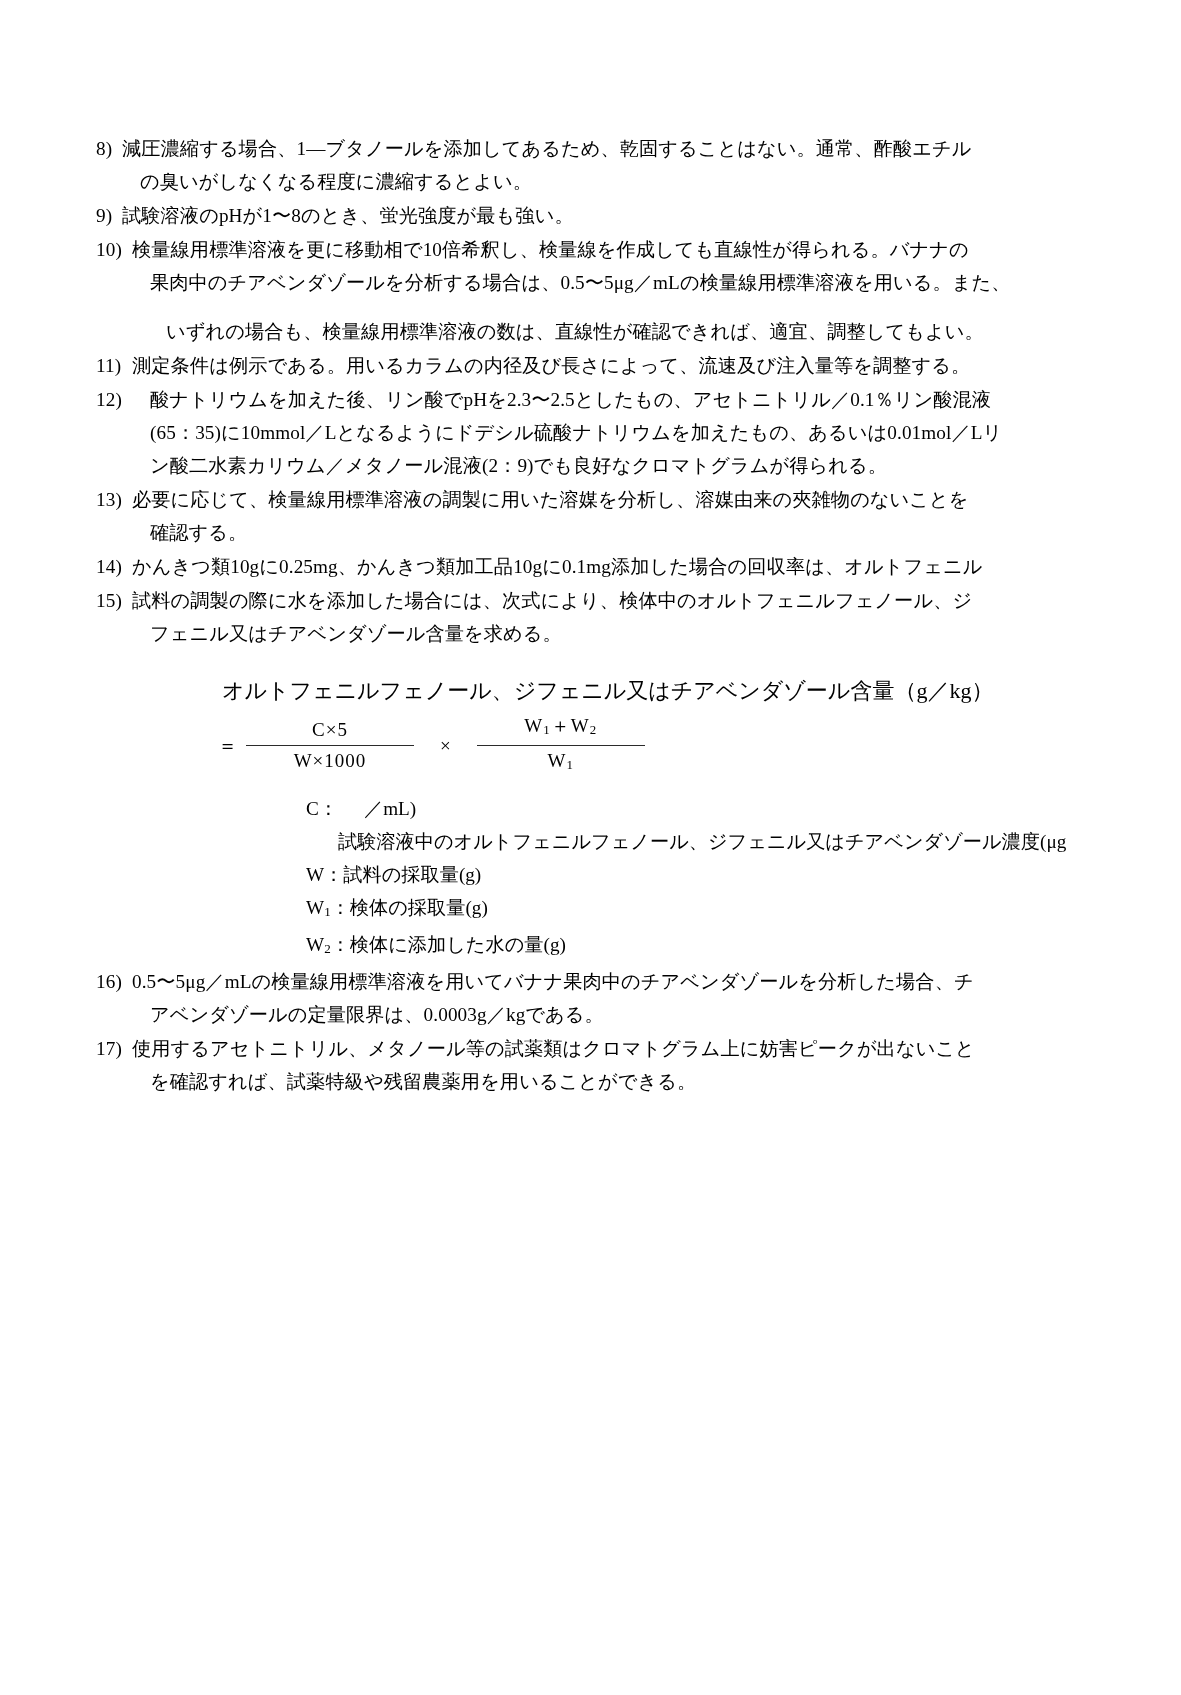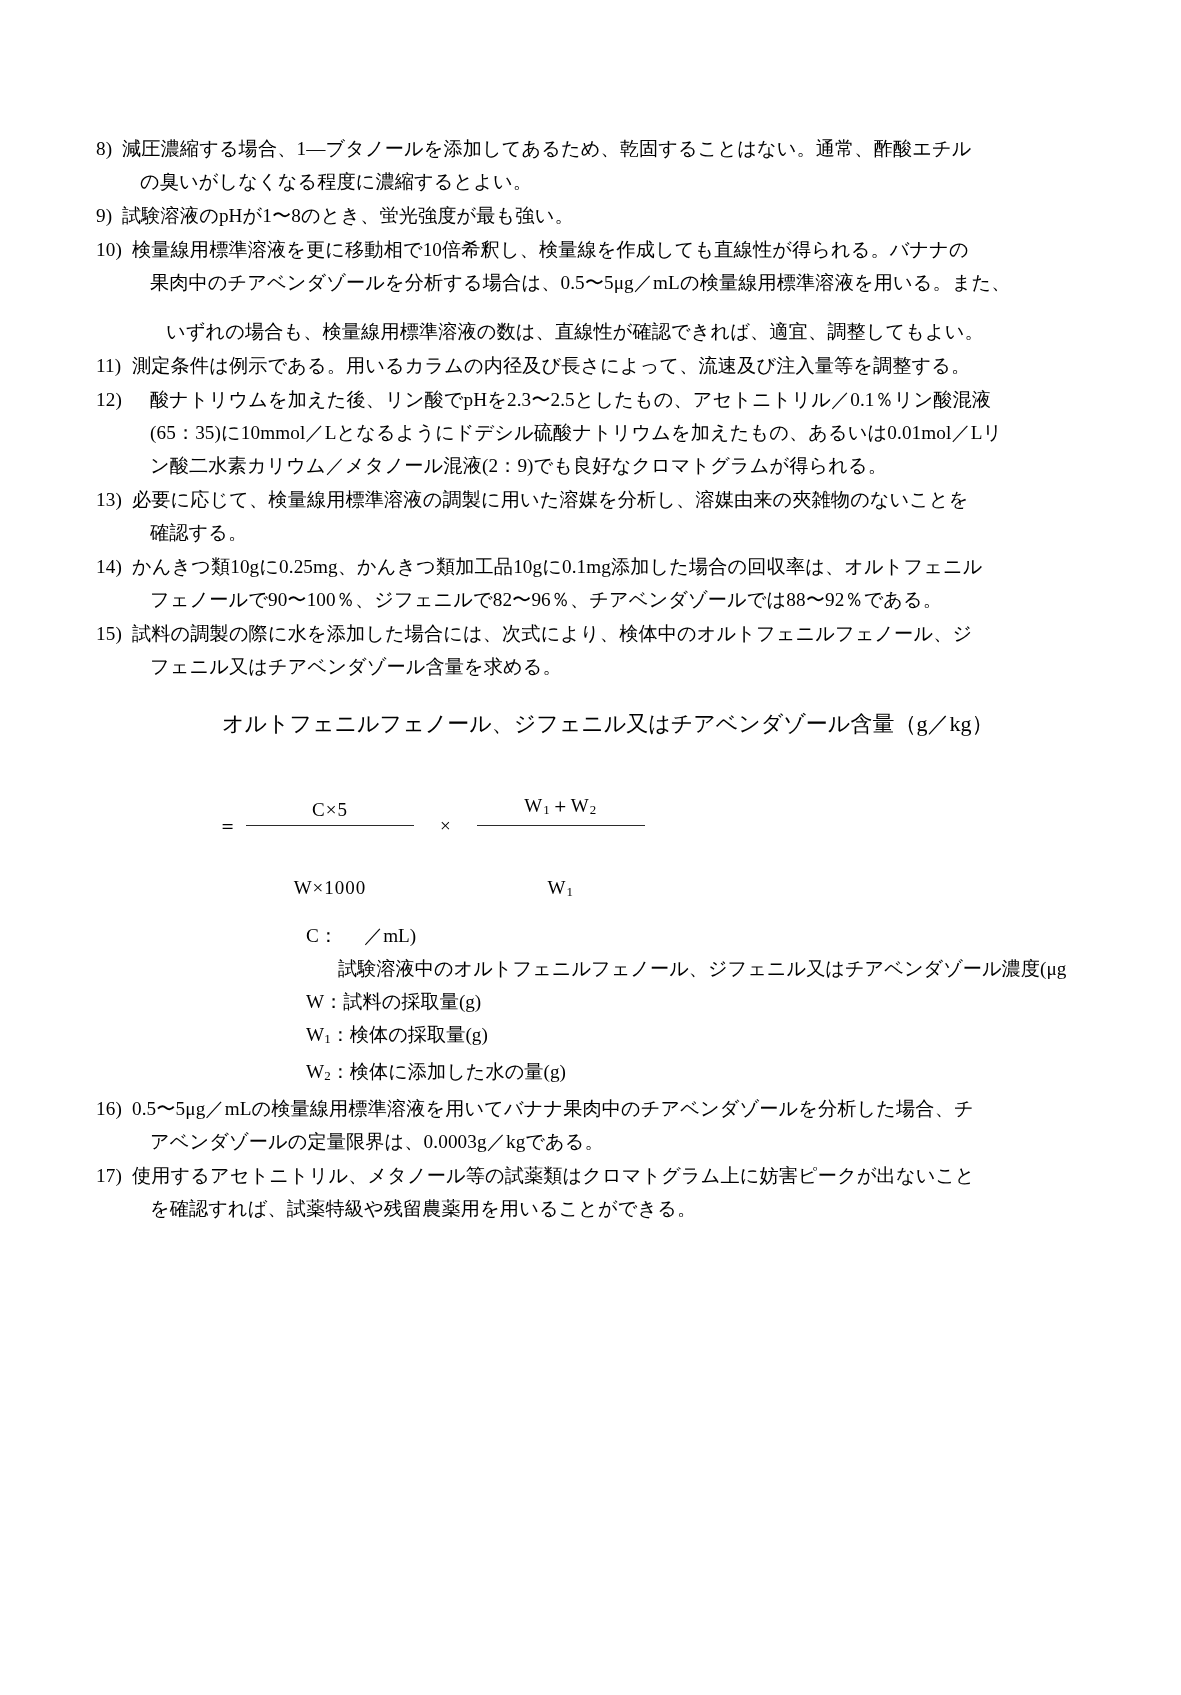--- a/index.html
+++ b/index.html
@@ -88,21 +88,20 @@
     flex-direction: column;
     align-items: center;
     min-width: 168px;
   }
   .frac .num, .frac .den {
     font-size: 19px;
     line-height: 28px;
     letter-spacing: 1px;
     white-space: nowrap;
     padding: 0 6px;
-    margin-top: 47px;
   }
   .frac .bar {
     width: 100%;
     height: 0;
     border-top: 1.3px solid #2b2b2b;
     margin: 1px 0;
   }
   .frac sub {
     font-size: 0.68em;
     vertical-align: -0.18em;
@@ -183,21 +182,20 @@
       <span class="note-body">
         <span class="ln">必要に応じて、検量線用標準溶液の調製に用いた溶媒を分析し、溶媒由来の夾雑物のないことを</span>
         <span class="ln indent1">確認する。</span>
       </span>
     </div>
 
     <div class="note n2">
       <span class="note-num">14)</span>
       <span class="note-body">
         <span class="ln">かんきつ類10gに0.25mg、かんきつ類加工品10gに0.1mg添加した場合の回収率は、オルトフェニル</span>
-        <span class="ln indent1">フェノールで90〜100％、ジフェニルで82〜96％、チアベンダゾールでは88〜92％である。</span>
       </span>
     </div>
 
     <div class="note n2">
       <span class="note-num">15)</span>
       <span class="note-body">
         <span class="ln">試料の調製の際に水を添加した場合には、次式により、検体中のオルトフェニルフェノール、ジ</span>
         <span class="ln indent1">フェニル又はチアベンダゾール含量を求める。</span>
       </span>
     </div>

